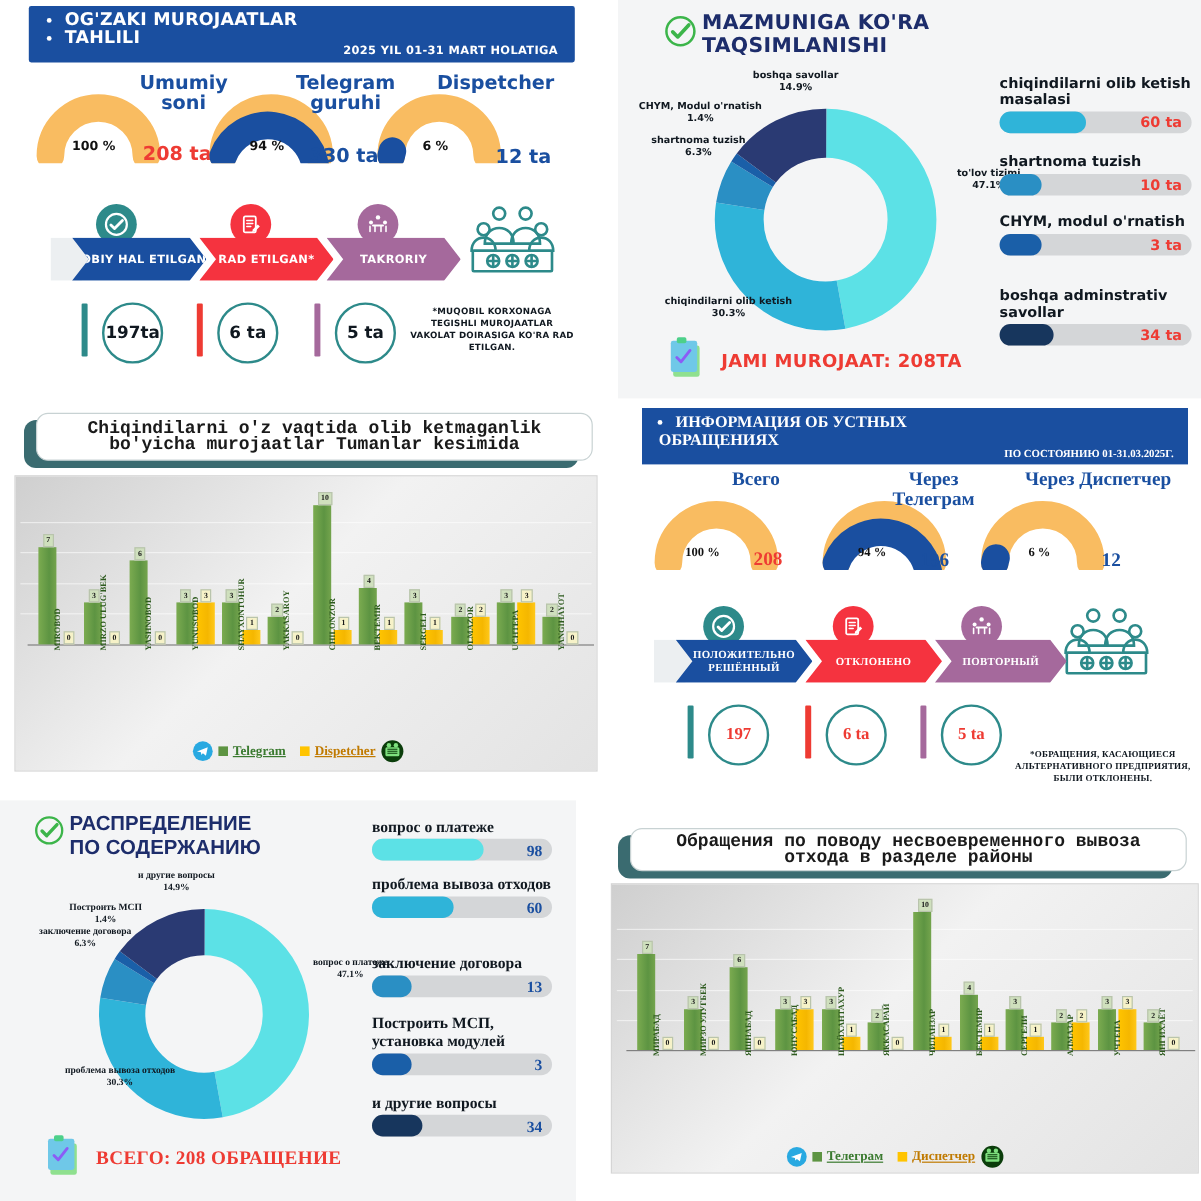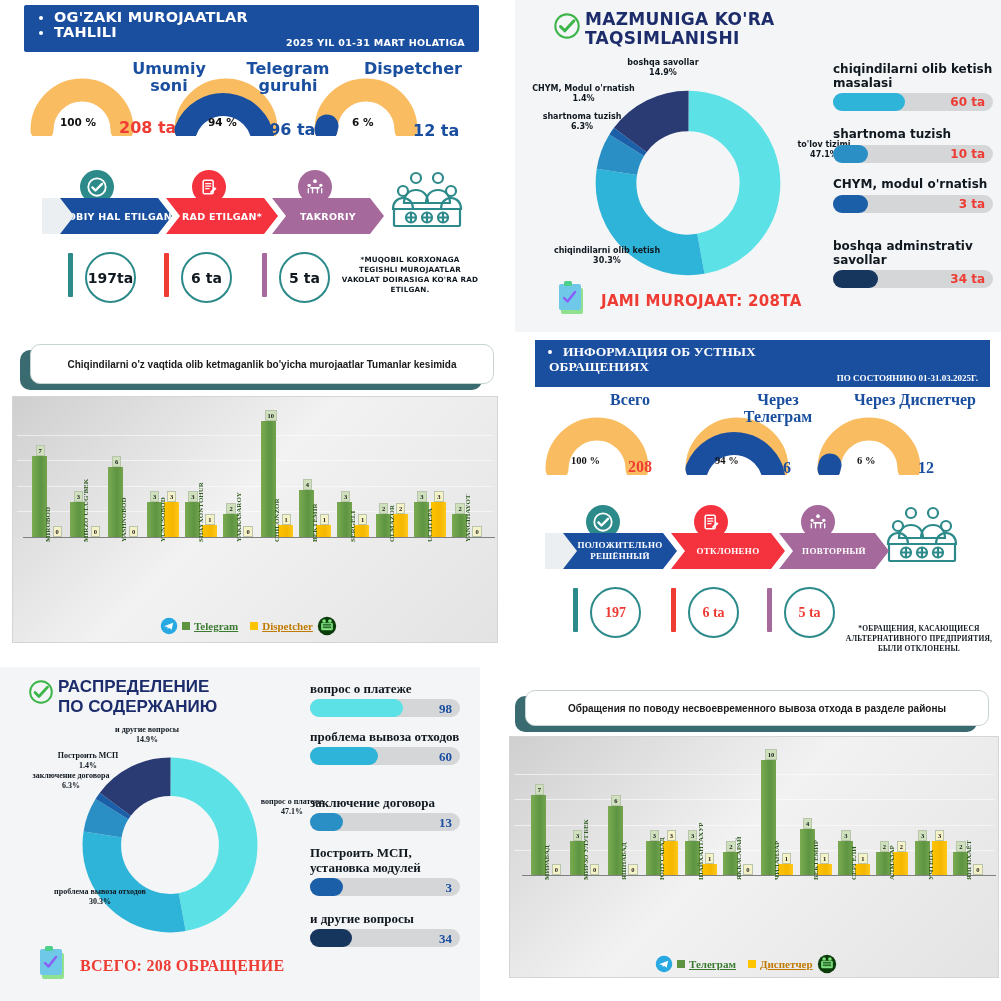--- a/index.html
+++ b/index.html
@@ -42,21 +42,21 @@
   .legttl{font-size:12px;font-weight:bold;color:#101820;line-height:13.5px;font-family:"DejaVu Sans",sans-serif;}
   .legbar{position:relative;height:18px;border-radius:9px;background:#d4d6d8;margin-top:3px;}
   .legfill{position:absolute;left:0;top:0;height:18px;border-radius:9px;}
   .legval{position:absolute;right:8px;top:2px;font-size:12px;font-weight:bold;color:#ee3b33;font-family:"DejaVu Sans",sans-serif;}
   .total{position:absolute;font-weight:bold;color:#ee3b33;font-size:15px;letter-spacing:.3px;font-family:"DejaVu Sans",sans-serif;}
 
   
   .chart-panel{background:#fff;}
   .ch-titleshadow{position:absolute;background:#3a6b70;border-radius:10px;}
   .ch-titlebox{position:absolute;background:#fff;border:1px solid #c8d2d3;border-radius:10px;display:flex;align-items:center;justify-content:center;text-align:center;}
-  .ch-title{font-family:Liberation Sans, sans-serif;font-weight:bold;font-size:10px;color:#1a1a1a;line-height:13px;padding:0 6px;}
+  .ch-title{font-family:Liberation Mono, monospace;font-weight:bold;font-size:15px;color:#1a1a1a;line-height:13px;padding:0 6px;}
   .plot{position:absolute;background:linear-gradient(135deg,#cfcfcf 0%,#f2f2f2 45%,#e3e3e3 100%);border:1px solid #d5d5d5;}
   .bar{position:absolute;bottom:0;}
   .bar.g{background:linear-gradient(to right,#7bab50,#5d9442 60%,#74a44d);}
   .bar.y{background:linear-gradient(to right,#ffc400,#f5b700 60%,#ffc81a);}
   .blabel{position:absolute;font-size:6.5px;font-weight:bold;color:#1a1a1a;padding:1px 2px;border:1px solid #b9c4ad;font-family:"Liberation Serif",serif;line-height:7px;}
   .blabel.g{background:#cfe0bd;}
   .blabel.y{background:#f6f2c8;}
   .xlab{position:absolute;font-size:7px;font-weight:bold;color:#2e5b1f;transform-origin:left top;transform:rotate(-90deg);white-space:nowrap;font-family:"Liberation Serif",serif;}
   .axis{position:absolute;height:1px;background:#808080;}
   .lg{position:absolute;display:flex;align-items:center;gap:4px;}
@@ -95,33 +95,33 @@
     </ul>
     <div class="sub">2025 YIL 01-31 MART HOLATIGA</div>
   </div>
 
   <div class="gauge-row">
     <div class="gauge" style="left:28px;top:20px">
       <svg width="108" height="58" viewBox="0 0 108 58">
           <path d="M14 52 A40 40 0 0 1 94 52" fill="none" stroke="#f9bc61" stroke-width="23" stroke-linecap="round"></path>
         </svg>
     </div>
-    <div class="g-label" style="left:121px;top:2px;width:96px">Umumiy soni</div>
+    <div class="g-label" style="left:105px;top:2px;width:96px">Umumiy soni</div>
     <div class="g-pct" style="left:60px;top:58px">100 %</div>
     <div class="g-val red" style="left:119px;top:60px">208 ta</div>
 
     <div class="gauge" style="left:172px;top:20px">
       <svg width="108" height="58" viewBox="0 0 108 58">
         <path d="M14 52 A40 40 0 0 1 94 52" fill="none" stroke="#f9bc61" stroke-width="23" stroke-linecap="round"></path>
         <path d="M14 52 A40 40 0 0 1 91 62" fill="none" stroke="#1a4fa0" stroke-width="23" stroke-linecap="round"></path>
       </svg>
     </div>
     <div class="g-label" style="left:240px;top:2px;width:96px">Telegram guruhi</div>
     <div class="g-pct" style="left:208px;top:58px">94 %</div>
-    <div class="g-val blue" style="left:258px;top:62px">196 ta</div>
+    <div class="g-val blue" style="left:258px;top:62px">330 ta</div>
 
     <div class="gauge" style="left:312px;top:20px">
       <svg width="108" height="58" viewBox="0 0 108 58">
         <path d="M14 52 A40 40 0 0 1 94 52" fill="none" stroke="#f9bc61" stroke-width="23" stroke-linecap="round"></path>
         <path d="M14 52 A40 40 0 0 1 15 48" fill="none" stroke="#1a4fa0" stroke-width="23" stroke-linecap="round"></path>
       </svg>
     </div>
     <div class="g-label" style="left:358px;top:2px;width:110px">Dispetcher</div>
     <div class="g-pct" style="left:352px;top:58px">6 %</div>
     <div class="g-val blue" style="left:413px;top:63px">12 ta</div>

